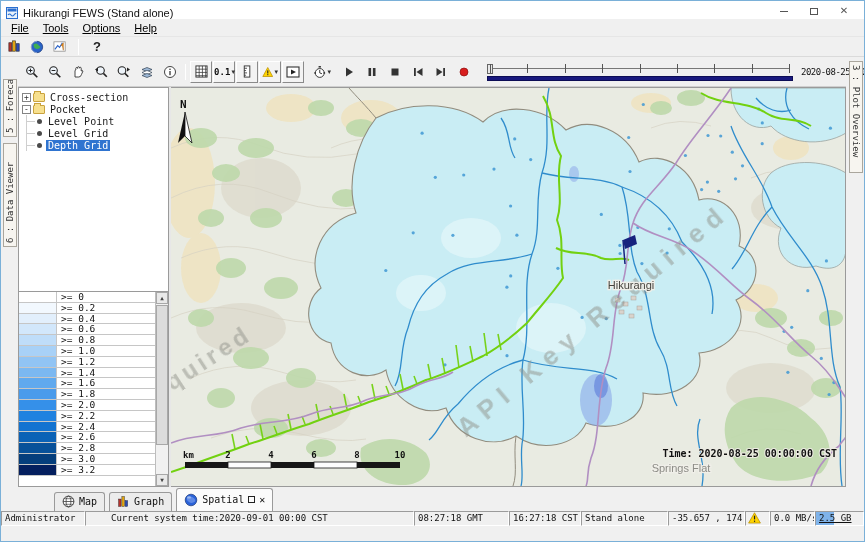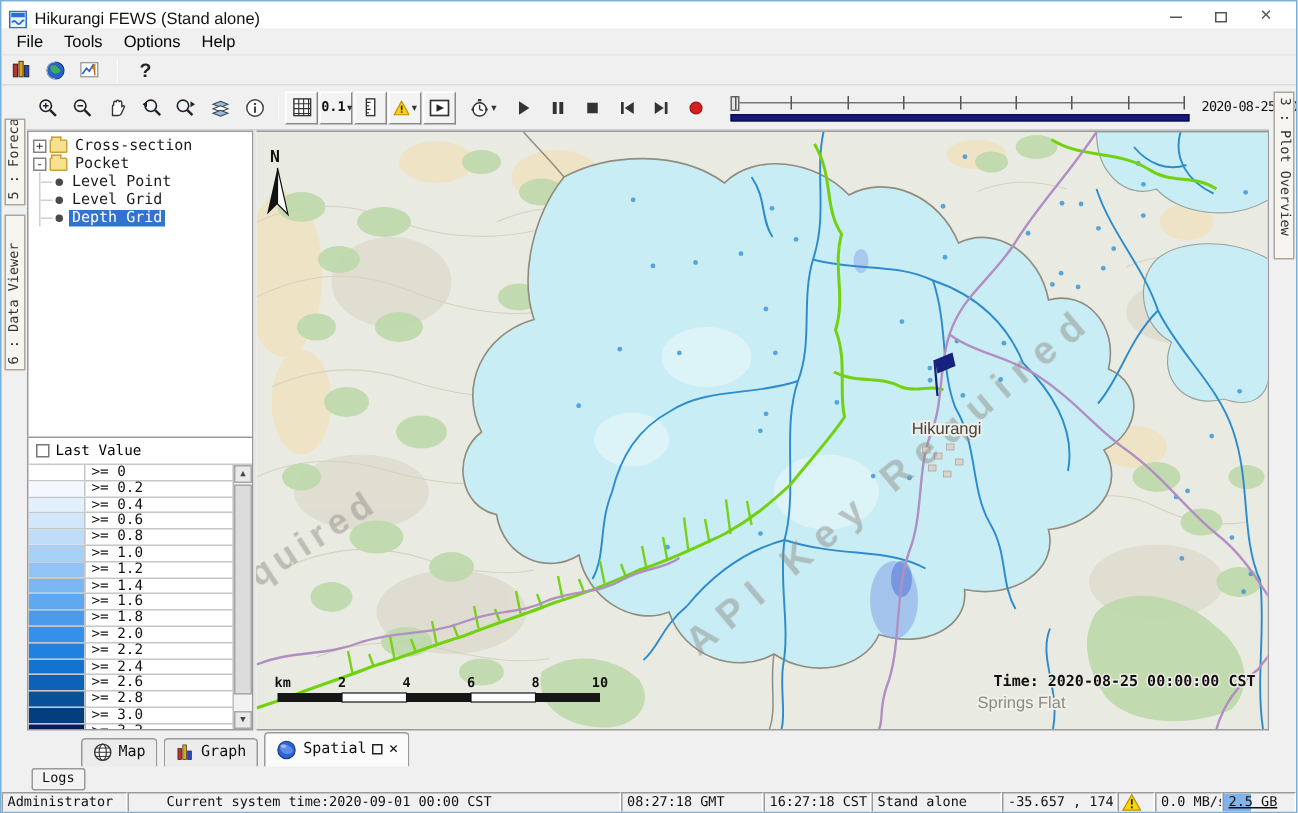--- a/index.html
+++ b/index.html
@@ -13,21 +13,21 @@
               gap:5px; padding:0 5px; font-size:11px; color:#111; }
   .title-icon { width:12px; height:12px; flex:none; }
   .win-controls { margin-left:auto; display:flex; align-items:center; gap:0; }
   .win-btn { width:30px; height:16px; display:flex; align-items:center; justify-content:center; color:#555; }
   .glyph-min { width:8px; height:0; border-top:1px solid #555; }
   .glyph-max { width:8px; height:7px; border:1px solid #555; }
   .glyph-close { font-size:10px; line-height:10px; color:#555; }
 
   
   .menubar { height:18px; display:flex; align-items:center; padding:0 3px;
-             font-size:11px; background:#f0f0f0; border-bottom:1px solid #e6e6e6; }
+             font-size:11px; background:#f0f0f0; border-bottom:1px solid #e6e6e6;text-decoration:underline; }
   .menu-item { padding:1px 7px; }
 
   
   .toolbar1 { height:20px; display:flex; align-items:center; gap:7px; padding:0 5px;
               border-bottom:1px solid #dadada; }
   .tb1-icon { width:16px; height:16px; display:flex; align-items:center; justify-content:center; }
   .tb-sep { width:1px; height:16px; background:#bdbdbd; border-right:1px solid #ffffff; margin:0 3px; }
   .help-q { font-size:13px; font-weight:bold; color:#222; padding:0 4px; }
 
   
@@ -365,24 +365,20 @@
                 <span class="leaf-dot"></span>
                 <span class="tree-label">Level Grid</span>
               </div>
               <div class="tree-row">
                 <span class="leaf-guide"></span>
                 <span class="leaf-dot"></span>
                 <span class="tree-label selected">Depth Grid</span>
               </div>
             </div>
           <div class="legend-box">
-            <div class="legend-header">
-              <span class="chk"></span>
-              <span>Last Value</span>
-            </div>
             <div class="legend-rows" id="legend-rows">
               <div class="legend-row">
                   <div class="legend-swatch" style="background: rgb(255, 255, 255);"></div>
                   <div class="legend-label">&gt;= 0</div>
                 </div>
                 <div class="legend-row">
                   <div class="legend-swatch" style="background: rgb(242, 248, 254);"></div>
                   <div class="legend-label">&gt;= 0.2</div>
                 </div>
                 <div class="legend-row">
@@ -724,23 +720,20 @@
           <circle cx="7" cy="7" r="5.8" fill="#2a62d8" stroke="#15357a" stroke-width="0.7"></circle>
           <path d="M3,5 q3,-2.5 6,-0.5 t2,4 q-3,2.5 -6,0.5 t-2,-4z" fill="#5f8ae6"></path>
           <ellipse cx="5" cy="4.4" rx="2" ry="1.2" fill="#9db9f0"></ellipse>
         </svg>
       <span>Spatial</span>
       <span class="tab-max"></span>
       <span class="tab-close">✕</span>
     </div>
   </div>
 
-  <div class="logs-row">
-    <span class="logs-btn">Logs</span>
-  </div>
 
   <div class="statusbar" id="status-bar">
       <div class="sb-cell">Administrator</div>
       <div class="sb-cell">Current system time:2020-09-01 00:00 CST</div>
       <div class="sb-cell">08:27:18 GMT</div>
       <div class="sb-cell">16:27:18 CST</div>
       <div class="sb-cell">Stand alone</div>
       <div class="sb-cell">-35.657 , 174.199</div>
       <div class="sb-cell"><svg width="13" height="12" viewBox="0 0 14 13">
           <path d="M7,0.8 L13.4,12 H0.6 Z" fill="#ffd400" stroke="#b98e00" stroke-width="0.8"></path>

